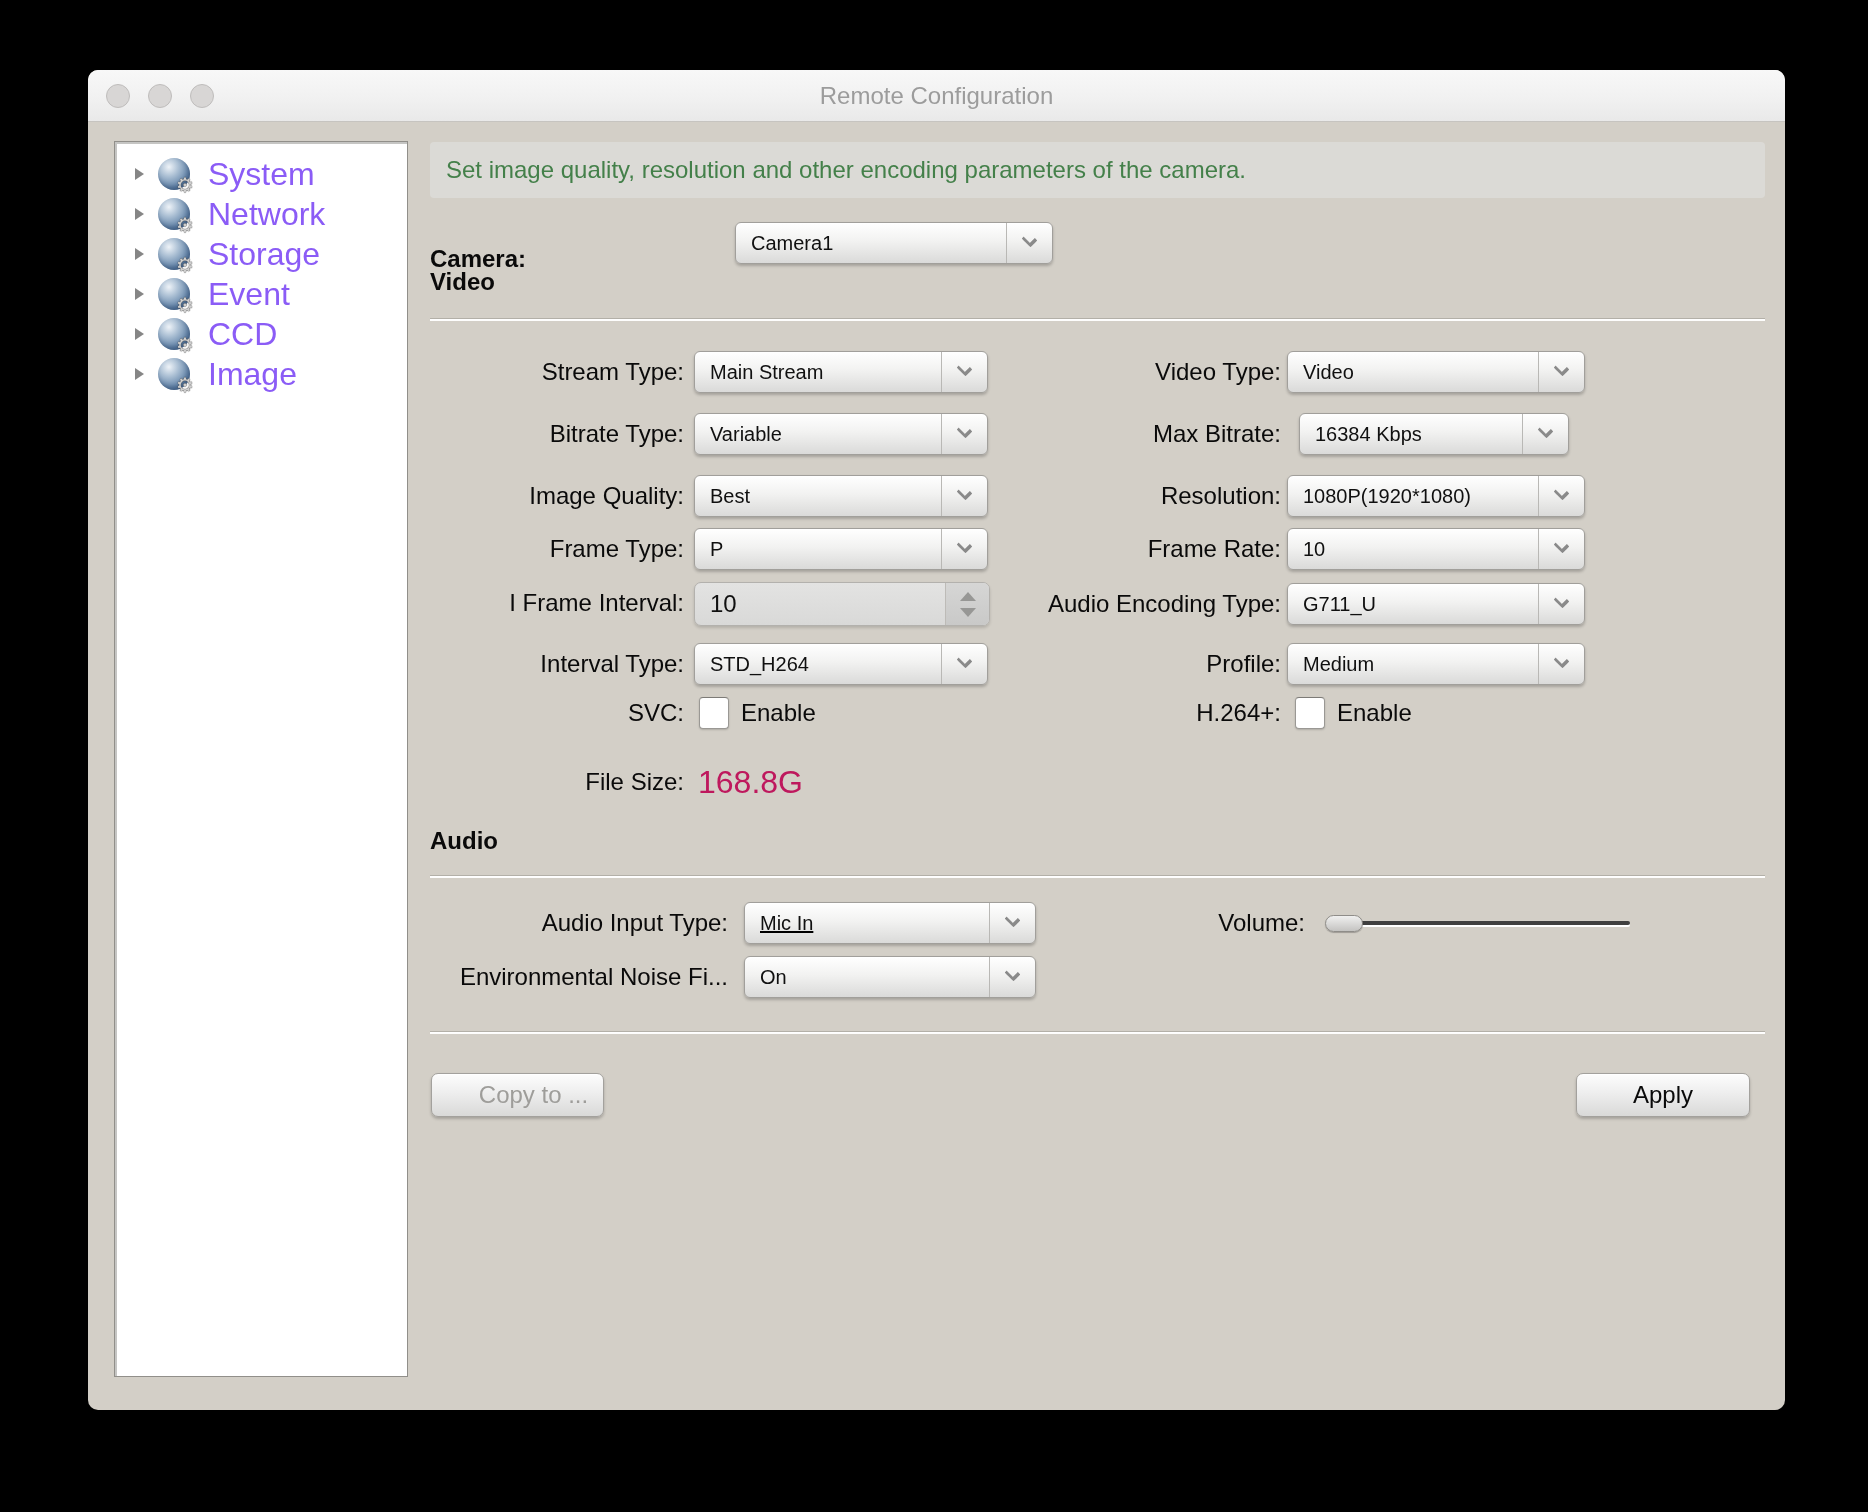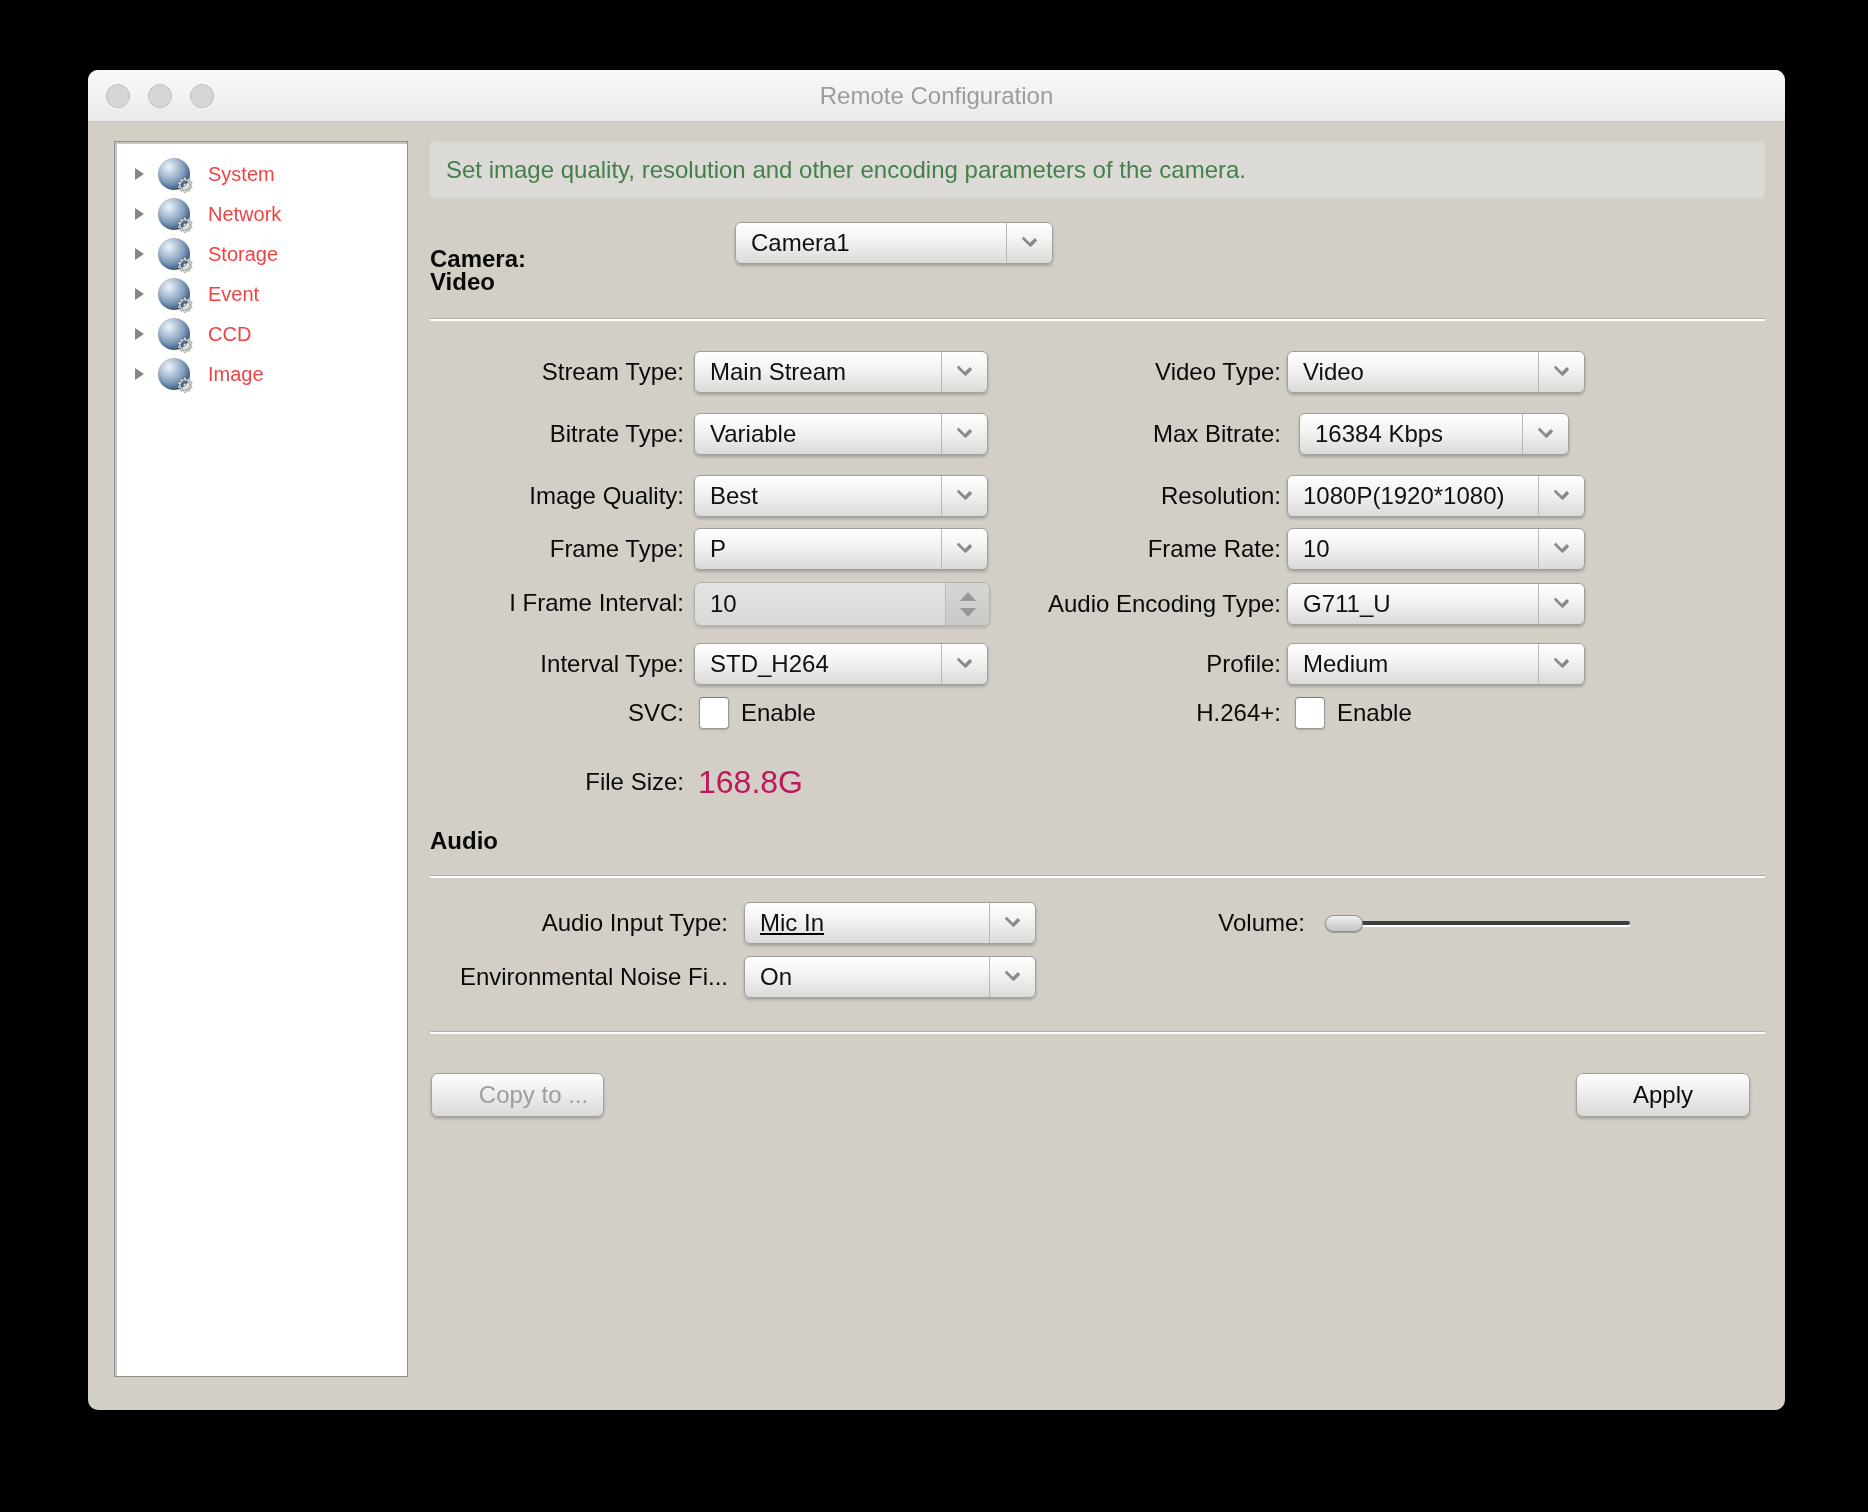--- a/index.html
+++ b/index.html
@@ -26,40 +26,40 @@
              box-shadow:inset 2px 2px 0 rgba(90,88,84,0.35); padding-top:12px; }
   .tree-item { position:relative; height:40px; display:flex; align-items:center; cursor:default; }
   .tri { width:0; height:0; border-left:9px solid #868686;
          border-top:6px solid transparent; border-bottom:6px solid transparent;
          margin-left:20px; }
   .orb { position:relative; width:32px; height:32px; border-radius:50%; margin-left:14px;
          background:radial-gradient(circle at 34% 28%, #eef3f8 0%, #a8bdd2 32%, #5e80a6 68%, #40628c 100%);
          box-shadow:inset -2px -3px 4px rgba(30,50,80,0.35); }
   .orb::after { content:"⚙"; position:absolute; right:-4px; bottom:-7px; font-size:20px;
                 color:#cfcfcf; text-shadow:0 0 1px #444, 0 0 1px #444; }
-  .tree-label { margin-left:18px; font-size:20px; color:#ef4444; }
+  .tree-label { margin-left:18px; font-size:32px; color:#8b5cf6; }
 
   
   .banner { position:absolute; left:342px; top:72px; width:1335px; height:56px;
             background:#dbdad6; border-radius:4px; line-height:56px; padding-left:16px;
             font-size:24px; color:#44804a; }
 
   
   .lbl { position:absolute; font-size:24px; color:#0a0a0a; text-align:right;
          height:42px; line-height:42px; white-space:nowrap; }
   .lbl-left { text-align:left; }
   .heading { position:absolute; font-size:24px; font-weight:bold; color:#0a0a0a; }
   .divider { position:absolute; left:342px; width:1335px; height:1px;
              background:#b3b0a8; box-shadow:0 1px 0 #ffffff, 0 2px 0 #fdfdfc; }
 
   
   .combo { position:absolute; height:42px; display:flex; border:1px solid #a19f9b; border-radius:6px;
            background:linear-gradient(180deg,#ffffff 0%,#f2f2f1 45%,#dadad9 100%);
            box-shadow:0 2px 3px rgba(0,0,0,0.22), inset 0 1px 0 #fff; cursor:default; }
-  .combo-value { flex:1; font-size:24px; color:#101010; line-height:40px; padding-left:15px;
+  .combo-value { flex:1; font-size:20px; color:#101010; line-height:40px; padding-left:15px;
                  overflow:hidden; white-space:nowrap; }
   .combo-btn { width:46px; border-left:1px solid #b9b8b5; display:flex;
                align-items:center; justify-content:center; }
   .chev { width:13px; height:13px; border-right:4px solid #8a8a8a; border-bottom:4px solid #8a8a8a;
           border-radius:2px; transform:rotate(45deg) scale(1,0.78); margin-top:-7px; }
 
   
   .spinbox { position:absolute; height:44px; display:flex; border:1px solid #b3b1ad; border-radius:7px;
              background:linear-gradient(180deg,#e3e3e2 0%,#d9d9d8 100%);
              box-shadow:0 2px 3px rgba(0,0,0,0.15); }

